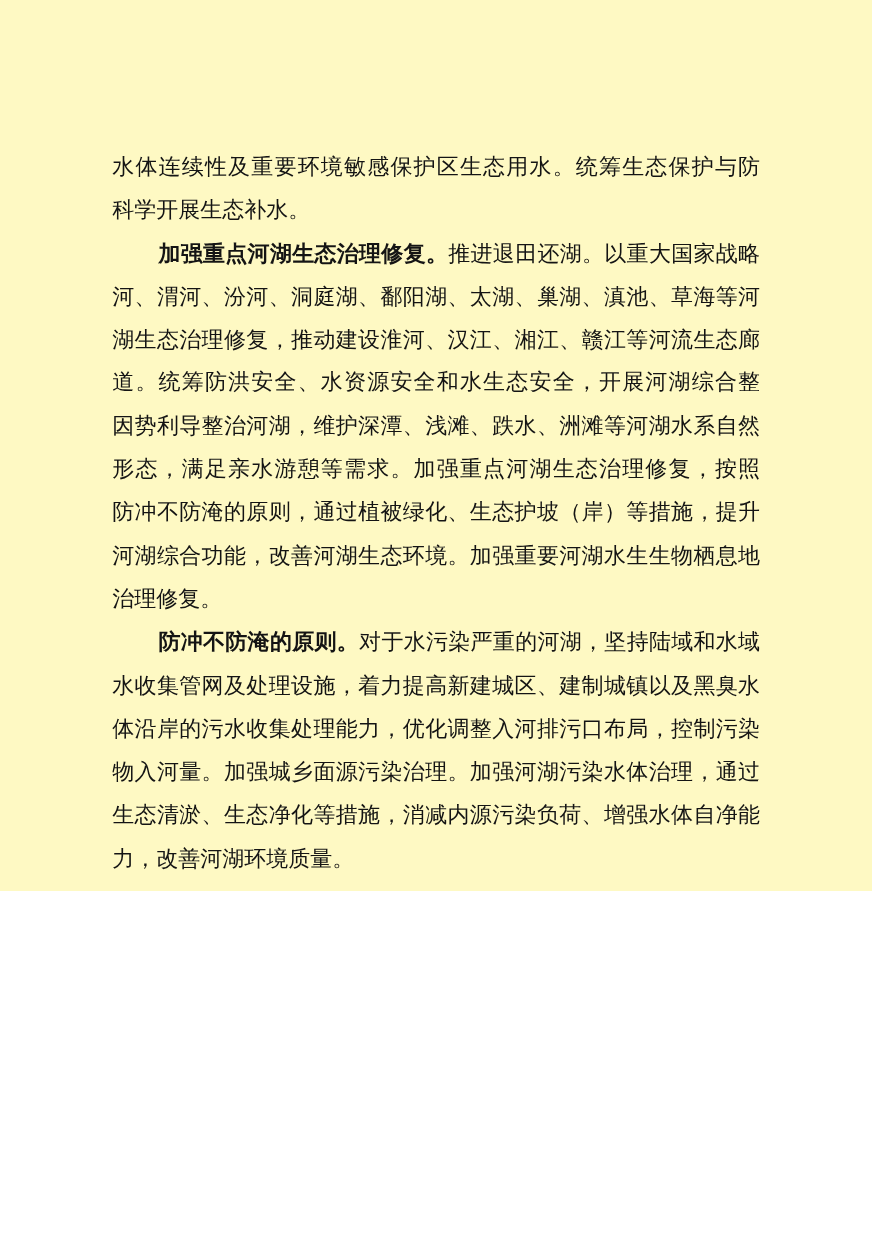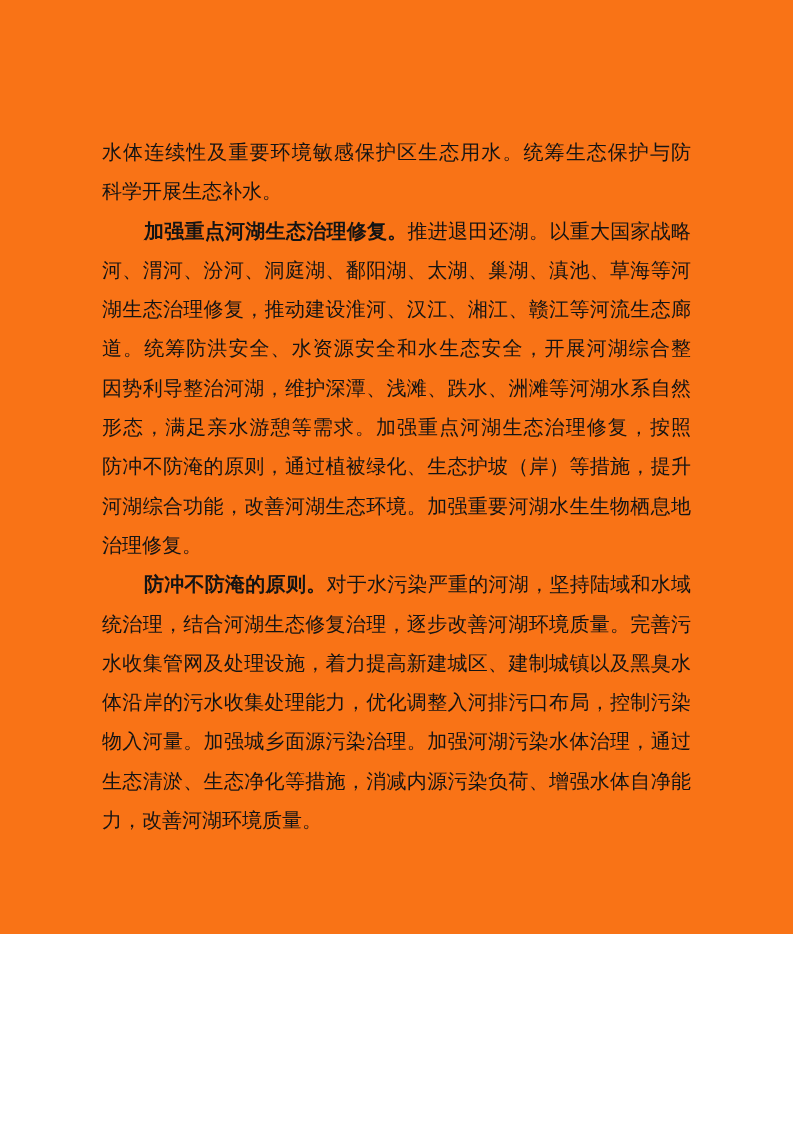--- a/index.html
+++ b/index.html
@@ -3,22 +3,22 @@
 <meta charset="utf-8">
 <style>
   html, body {
     margin: 0;
     padding: 0;
     background: #ffffff;
   }
   .page {
     position: relative;
     width: 793px;
-    height: 934px;
-    background: #f97316;
+    height: 810px;
+    background: #fef9c3;
     overflow: hidden;
     font-family: "Liberation Serif", "DejaVu Serif", serif;
   }
   .text-block {
     position: absolute;
     left: 102px;
     top: 133px;
     width: 589px;
   }
   .line {
@@ -62,21 +62,20 @@
       <div class="line indent"><span class="lead">加强重点河湖生态治理修复。</span><span>推进退田还湖。以重大国家战略</span></div>
       <div class="line"><span>河、渭河、汾河、洞庭湖、鄱阳湖、太湖、巢湖、滇池、草海等河</span></div>
       <div class="line"><span>湖生态治理修复，推动建设淮河、汉江、湘江、赣江等河流生态廊</span></div>
       <div class="line"><span>道。统筹防洪安全、水资源安全和水生态安全，开展河湖综合整治，</span></div>
       <div class="line"><span>因势利导整治河湖，维护深潭、浅滩、跌水、洲滩等河湖水系自然</span></div>
       <div class="line"><span>形态，满足亲水游憩等需求。加强重点河湖生态治理修复，按照</span></div>
       <div class="line"><span>防冲不防淹的原则，通过植被绿化、生态护坡（岸）等措施，提升</span></div>
       <div class="line"><span>河湖综合功能，改善河湖生态环境。加强重要河湖水生生物栖息地</span></div>
       <div class="line last"><span>治理修复。</span></div>
       <div class="line indent"><span class="lead">防冲不防淹的原则。</span><span>对于水污染严重的河湖，坚持陆域和水域系</span></div>
-      <div class="line"><span>统治理，结合河湖生态修复治理，逐步改善河湖环境质量。完善污</span></div>
       <div class="line"><span>水收集管网及处理设施，着力提高新建城区、建制城镇以及黑臭水</span></div>
       <div class="line"><span>体沿岸的污水收集处理能力，优化调整入河排污口布局，控制污染</span></div>
       <div class="line"><span>物入河量。加强城乡面源污染治理。加强河湖污染水体治理，通过</span></div>
       <div class="line"><span>生态清淤、生态净化等措施，消减内源污染负荷、增强水体自净能</span></div>
       <div class="line last"><span>力，改善河湖环境质量。</span></div>
     </div>
   <div class="page-number">26</div>
 </div>
 
 </body></html>

